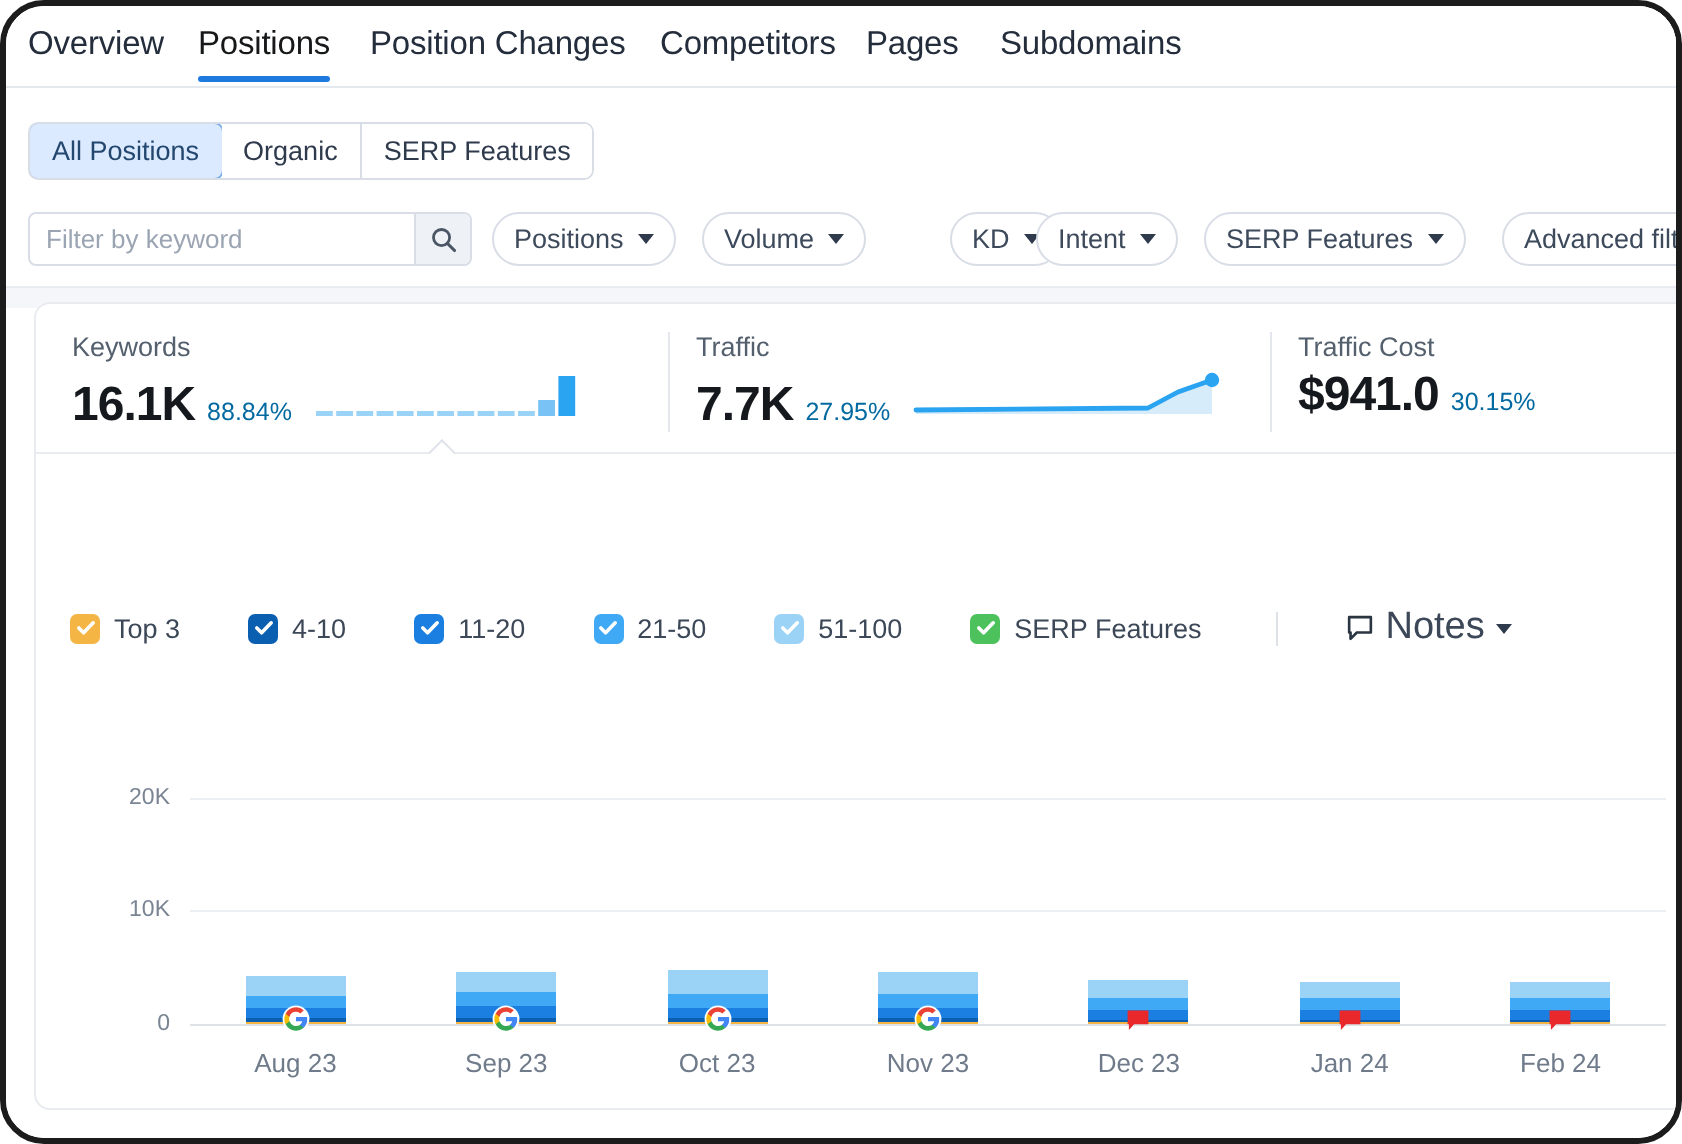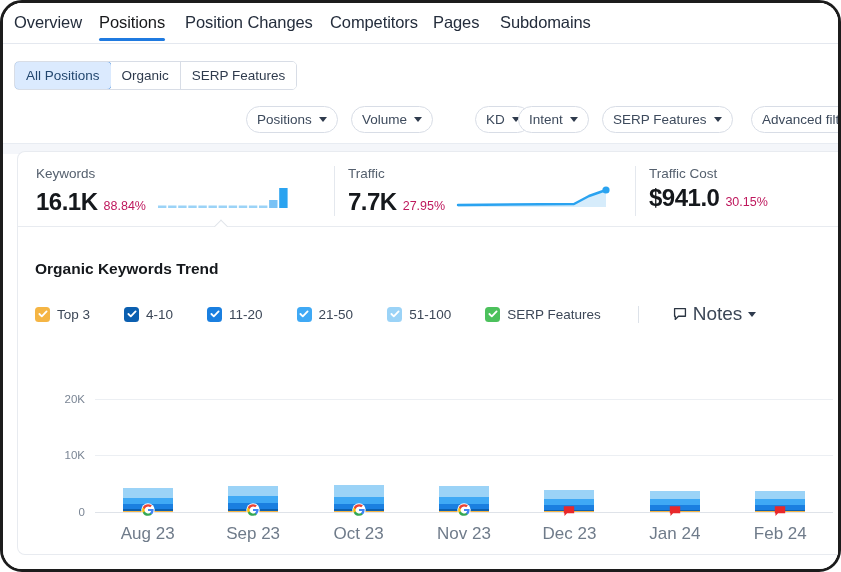--- a/index.html
+++ b/index.html
@@ -166,21 +166,21 @@
   }
   .mrow { display: flex; align-items: baseline; gap: 6px; }
   .mval {
     font-size: 24px;
     font-weight: bold;
     color: #15181c;
     letter-spacing: -0.5px;
   }
   .mpct {
     font-size: 12.5px;
-    color: #be185d;
+    color: #0369a1;
   }
   .vdiv {
     position: absolute;
     top: 14px; width: 1px; height: 50px;
     background: #e4e8ee;
   }
   #cardsplit {
     position: absolute;
     left: 14px; top: 223px; width: 830px; height: 1px;
     background: #e8ebf0;
@@ -261,21 +261,21 @@
   .ylabel {
     position: absolute;
     right: 0;
     font-size: 11.5px;
     color: #7a8594;
     text-align: right;
     transform: translateY(-50%);
   }
   .xlabel {
     position: absolute;
-    font-size: 17px;
+    font-size: 13px;
     color: #6f7b8a;
     text-align: center;
     transform: translateX(-50%);
   }
   .gridline {
     position: absolute;
     height: 1px;
     background: #eceff3;
   }
   .axisline {
@@ -305,20 +305,29 @@
         <div class="navtab" style="left: 497px;"><span>Subdomains</span></div>
       </div>
 
   <div id="pillgroup">
         <div class="pill selected">All Positions</div>
         <div class="pill">Organic</div>
         <div class="pill">SERP Features</div>
       </div>
 
   <div id="filterbar">
+    <div id="searchbox">
+      <input id="searchinput" type="text" placeholder="Filter by keyword" style="">
+      <div id="searchbtn">
+        <svg width="14" height="14" viewBox="0 0 16 16">
+          <circle cx="6.6" cy="6.6" r="4.6" fill="none" stroke="#4a5665" stroke-width="1.6"></circle>
+          <line x1="10" y1="10" x2="14" y2="14" stroke="#4a5665" stroke-width="1.8" stroke-linecap="round"></line>
+        </svg>
+      </div>
+    </div>
   <div class="fdrop" style="left: 243px;">
           <span>Positions</span>
           <span class="chev"></span>
         </div>
         <div class="fdrop" style="left: 348px;">
           <span>Volume</span>
           <span class="chev"></span>
         </div>
         <div class="fdrop" style="left: 472px;">
           <span>KD</span>
@@ -380,21 +389,20 @@
             <span class="mpct">30.15%</span>
           </div>
         </div>
         <div class="vdiv" style="left: 316px;"></div>
         <div class="vdiv" style="left: 617px;"></div>
       </div>
   <div id="cardsplit"></div>
   <div id="caret"></div>
 
   <div id="chartpanel">
-    <div id="charttitle">Organic Keywords Trend</div>
     <div id="legend">
           <div class="legitem">
             <span class="cbx" style="background: rgb(245, 181, 68);">
               <svg width="10" height="10" viewBox="0 0 10 10">
                 <path d="M1.4,5 L3.8,7.4 L8.6,2.4" fill="none" stroke="#fff" stroke-width="1.8" stroke-linecap="round" stroke-linejoin="round"></path>
               </svg>
             </span>
             <span class="leglabel">Top 3</span>
           </div>
           <div class="legitem">

